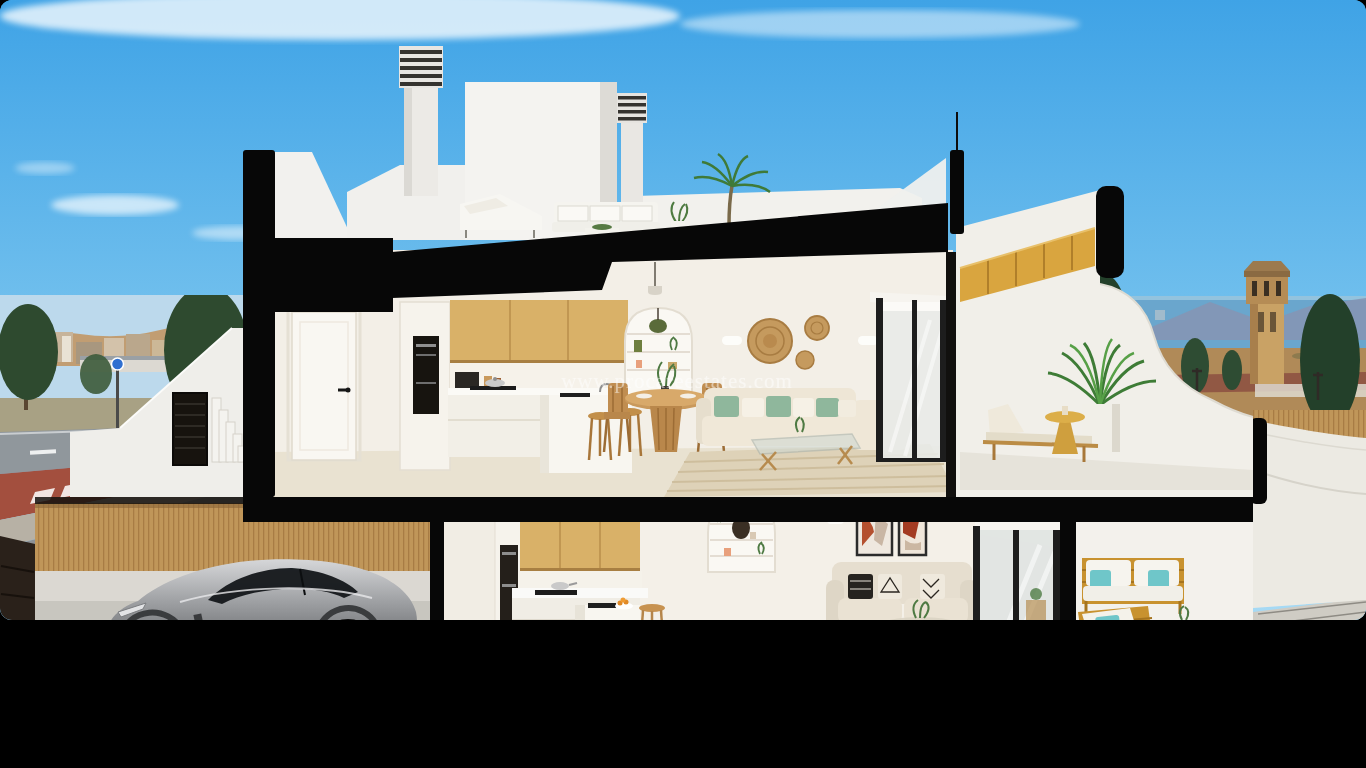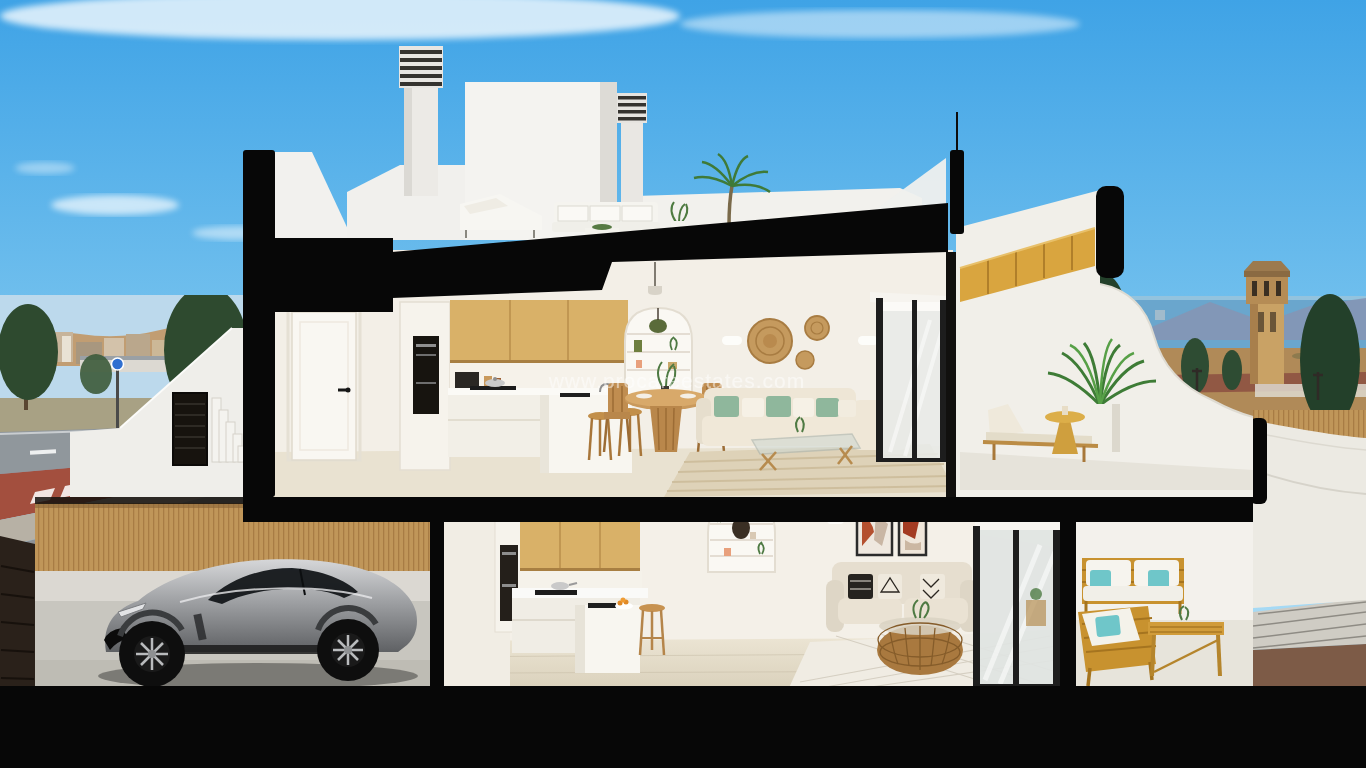--- a/index.html
+++ b/index.html
@@ -1,16 +1,16 @@
 <!DOCTYPE html>
 <html style="--c-sky-top: #3fa3e6; --c-sky-mid: #7cc6ef; --c-sky-bottom: #c3e7f8; --c-cut-black: #070707; --c-wall-white: #f2f1ec; --c-interior-wall: #f3efe7; --c-floor-beige: #e9e2d1; --c-wood-cabinet: #d9b168; --c-wood-stair: #d9a53f; --c-fence-wood: #c09659; --c-car-silver: #a9abae; --c-teal-cushion: #6fc6c9; --c-sage-cushion: #8fb79c; --c-terracotta-art: #b4502f; --c-sea-blue: #6aa6cd; --c-town-hill-tan: #c19a6b; --c-road-gray: #90979c; --c-red-pavement: #a34f3e; --c-gravel-brown: #7d5b47; --c-patio-wood: #c8922f;"><head>
 <meta charset="utf-8">
 <style>
   html,body{margin:0;padding:0;background:#000;}
-  .stage{position:relative;width:1366px;height:768px;overflow:hidden;background:#4aadea;font-family:Liberation Sans, sans-serif;}
+  .stage{position:relative;width:1366px;height:620px;overflow:hidden;background:#4aadea;font-family:Liberation Serif, serif;border-radius:12px;}
   .stage svg{position:absolute;left:0;top:0;display:block;}
   .cut{fill:var(--c-cut-black,#070707);}
   .woodcab{fill:var(--c-wood-cabinet,#d9b168);}
   .woodstair{fill:var(--c-wood-stair,#d9a53f);}
   .teal{fill:var(--c-teal-cushion,#6fc6c9);}
   .sage{fill:var(--c-sage-cushion,#8fb79c);}
   .sea{fill:var(--c-sea-blue,#6aa6cd);}
   .watermark{
     position:absolute;left:677px;top:381px;transform:translate(-50%,-50%);
     font-size:21px;letter-spacing:1px;color:#ffffff;opacity:.5;white-space:nowrap;

